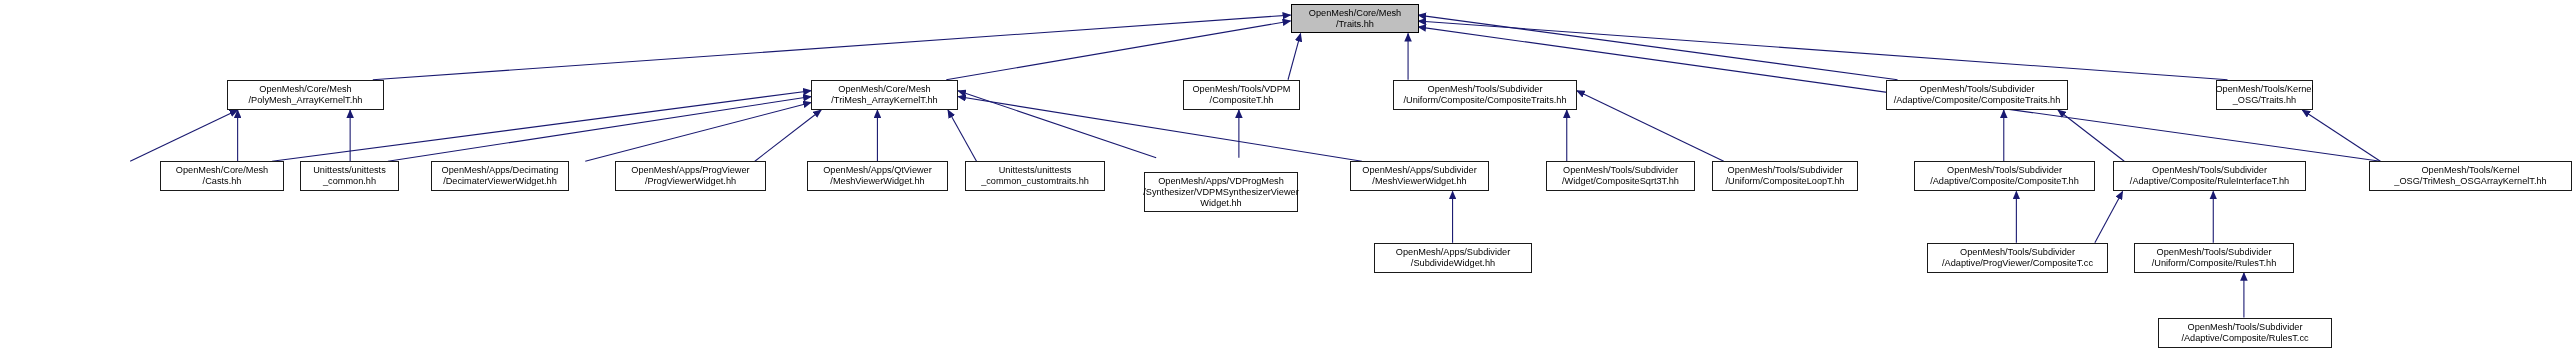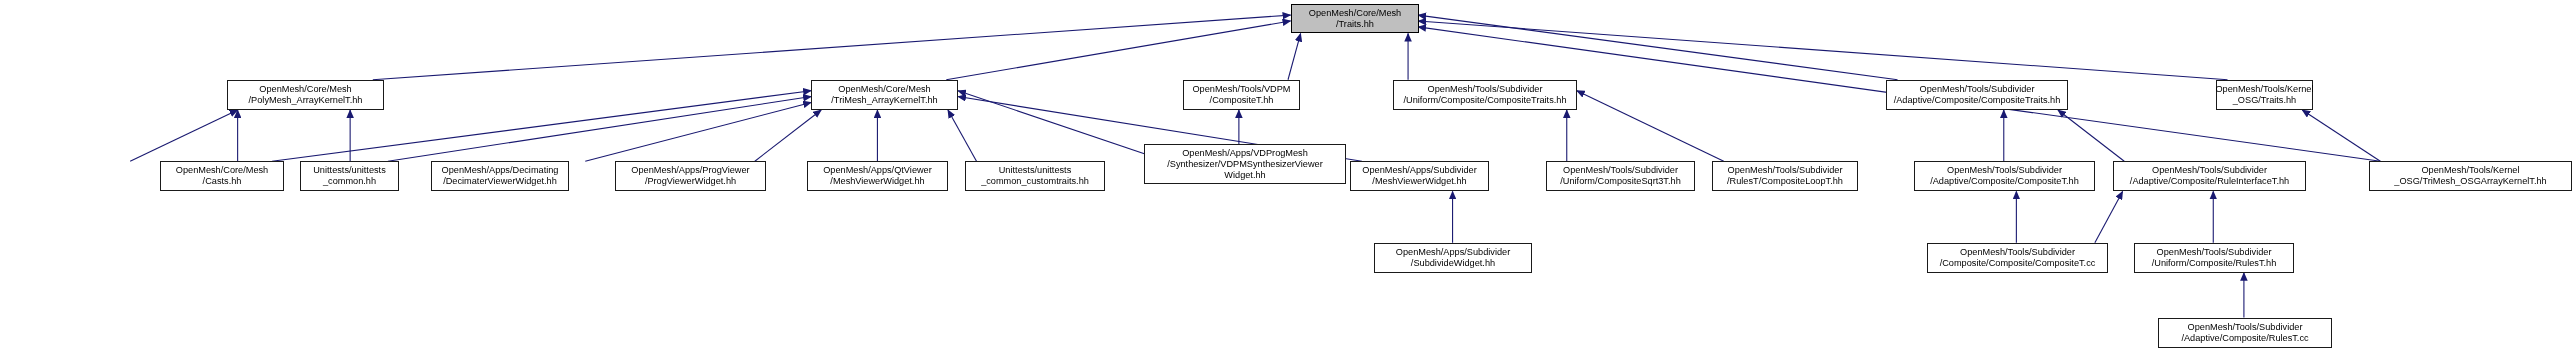--- a/index.html
+++ b/index.html
@@ -132,56 +132,56 @@
       <div class="nl">/ProgViewerWidget.hh</div>
     </div>
     <div class="node" style="left: 807px; top: 161px; width: 141px; height: 30px;">
       <div class="nl">OpenMesh/Apps/QtViewer</div>
       <div class="nl">/MeshViewerWidget.hh</div>
     </div>
     <div class="node" style="left: 965px; top: 161px; width: 140px; height: 30px;">
       <div class="nl">Unittests/unittests</div>
       <div class="nl">_common_customtraits.hh</div>
     </div>
-    <div class="node" style="left: 1144px; top: 144px; width: 202px; height: 40px;">
+    <div class="node" style="left: 1144px; top: 172px; width: 154px; height: 40px;">
       <div class="nl">OpenMesh/Apps/VDProgMesh</div>
       <div class="nl">/Synthesizer/VDPMSynthesizerViewer</div>
       <div class="nl">Widget.hh</div>
     </div>
     <div class="node" style="left: 1350px; top: 161px; width: 139px; height: 30px;">
       <div class="nl">OpenMesh/Apps/Subdivider</div>
       <div class="nl">/MeshViewerWidget.hh</div>
     </div>
     <div class="node" style="left: 1546px; top: 161px; width: 149px; height: 30px;">
       <div class="nl">OpenMesh/Tools/Subdivider</div>
-      <div class="nl">/Uniform/CompositeSqrt3T.hh</div>
+      <div class="nl">/Widget/CompositeSqrt3T.hh</div>
     </div>
     <div class="node" style="left: 1712px; top: 161px; width: 146px; height: 30px;">
       <div class="nl">OpenMesh/Tools/Subdivider</div>
-      <div class="nl">/RulesT/CompositeLoopT.hh</div>
+      <div class="nl">/Uniform/CompositeLoopT.hh</div>
     </div>
     <div class="node" style="left: 1914px; top: 161px; width: 181px; height: 30px;">
       <div class="nl">OpenMesh/Tools/Subdivider</div>
       <div class="nl">/Adaptive/Composite/CompositeT.hh</div>
     </div>
     <div class="node" style="left: 2113px; top: 161px; width: 193px; height: 30px;">
       <div class="nl">OpenMesh/Tools/Subdivider</div>
       <div class="nl">/Adaptive/Composite/RuleInterfaceT.hh</div>
     </div>
     <div class="node" style="left: 2369px; top: 161px; width: 203px; height: 30px;">
       <div class="nl">OpenMesh/Tools/Kernel</div>
       <div class="nl">_OSG/TriMesh_OSGArrayKernelT.hh</div>
     </div>
     <div class="node" style="left: 1374px; top: 243px; width: 158px; height: 30px;">
       <div class="nl">OpenMesh/Apps/Subdivider</div>
       <div class="nl">/SubdivideWidget.hh</div>
     </div>
     <div class="node" style="left: 1927px; top: 243px; width: 181px; height: 30px;">
       <div class="nl">OpenMesh/Tools/Subdivider</div>
-      <div class="nl">/Composite/Composite/CompositeT.cc</div>
+      <div class="nl">/Adaptive/ProgViewer/CompositeT.cc</div>
     </div>
     <div class="node" style="left: 2134px; top: 243px; width: 160px; height: 30px;">
       <div class="nl">OpenMesh/Tools/Subdivider</div>
       <div class="nl">/Uniform/Composite/RulesT.hh</div>
     </div>
     <div class="node" style="left: 2158px; top: 318px; width: 174px; height: 30px;">
       <div class="nl">OpenMesh/Tools/Subdivider</div>
       <div class="nl">/Adaptive/Composite/RulesT.cc</div>
     </div>
   </div>

